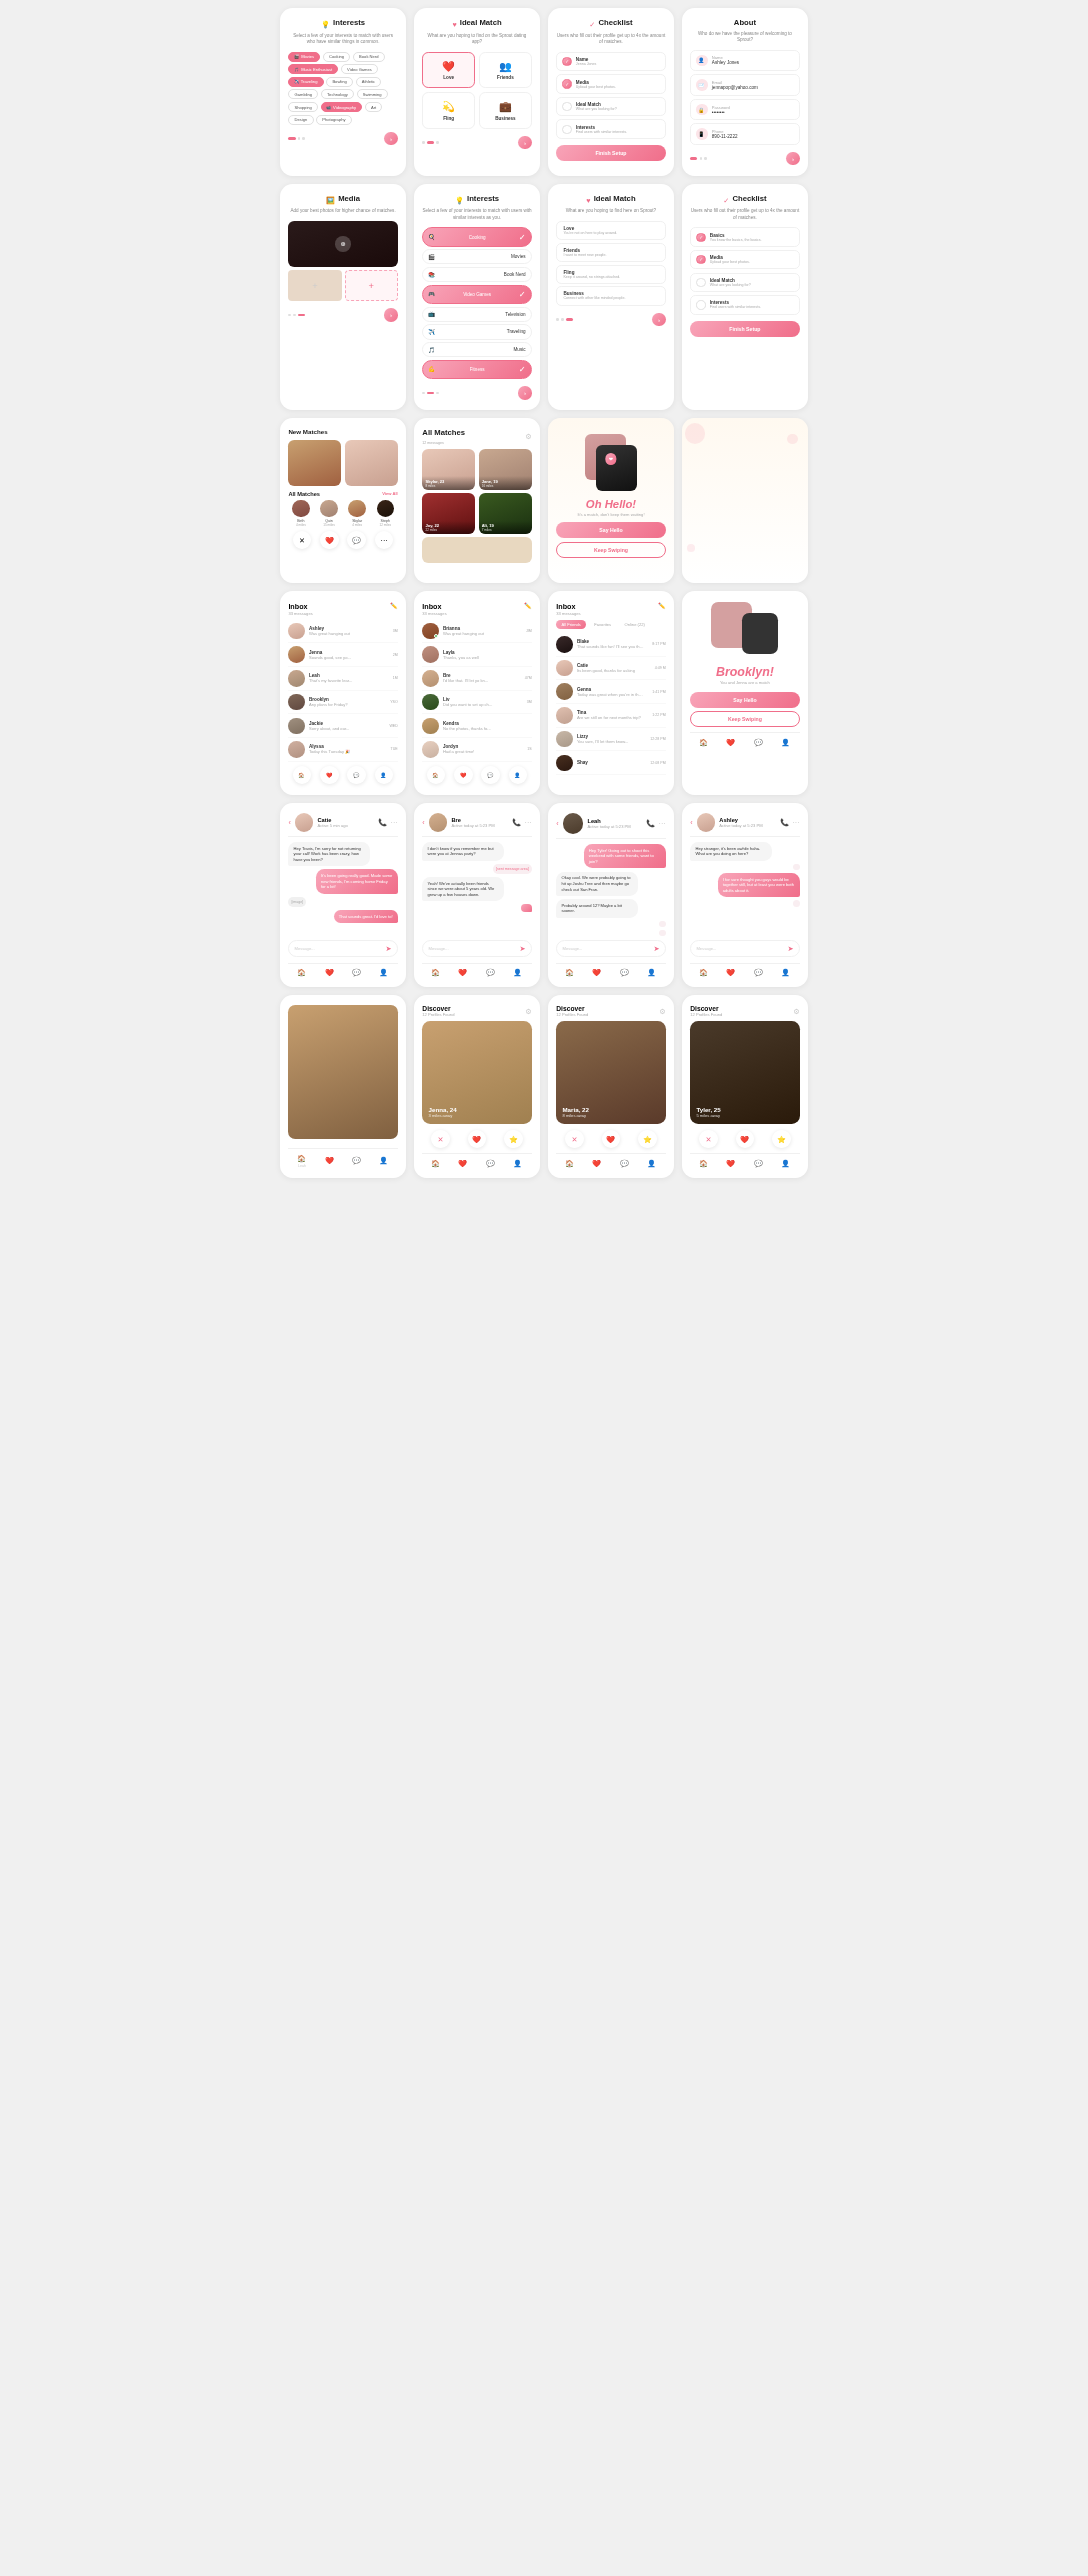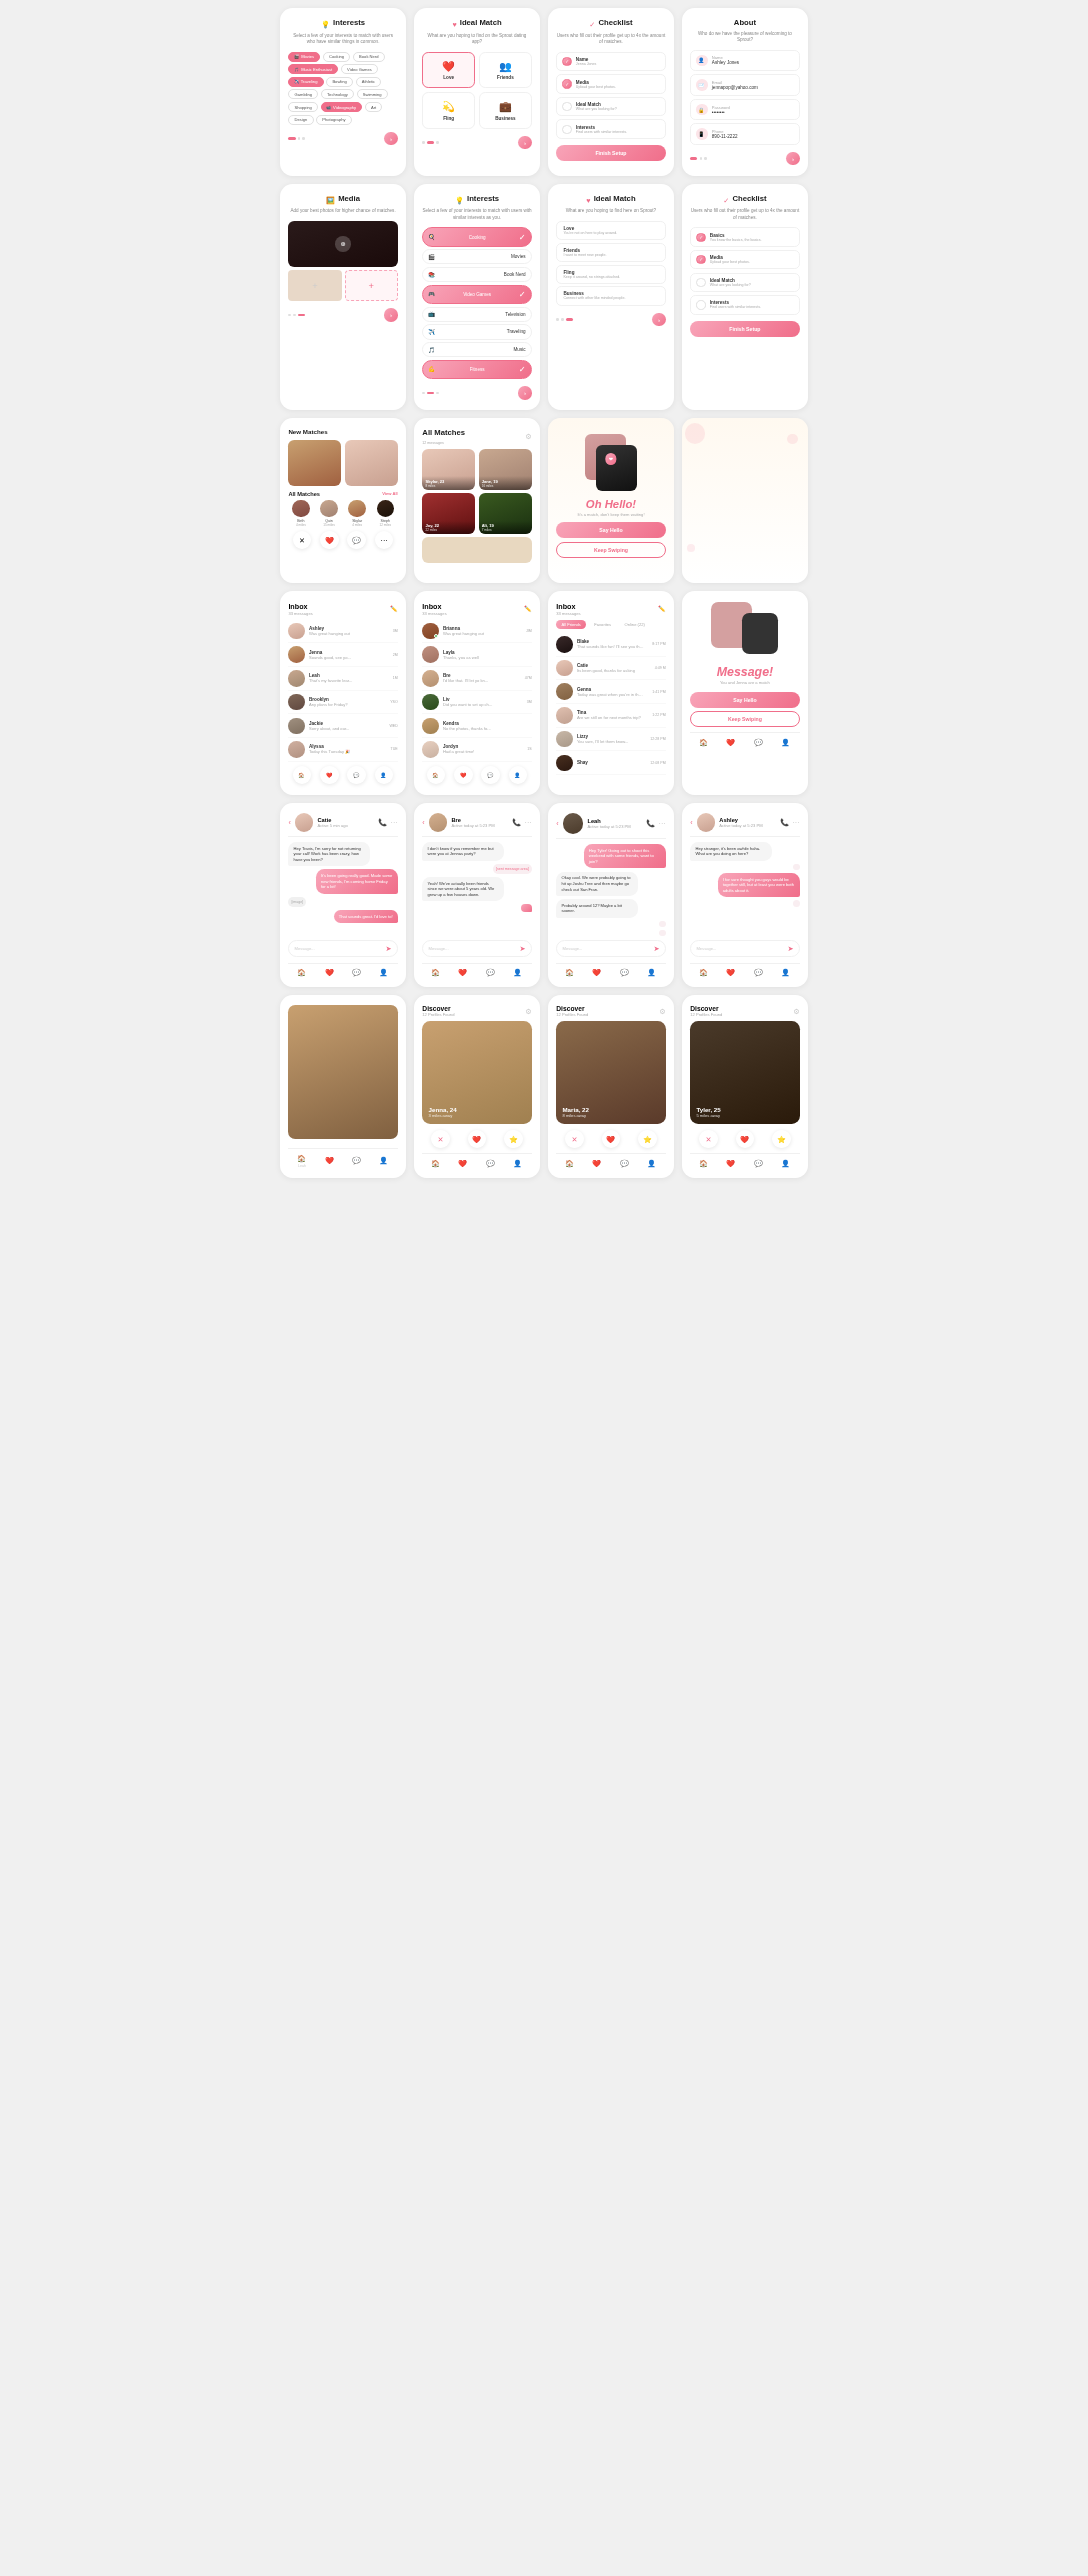--- a/index.html
+++ b/index.html
@@ -345,21 +345,21 @@
       color: #f06e8a;
       font-style: italic;
       text-align: center;
       margin: 3.1px 0 2.1px;
     }
     .snap-sub { font-size: 4.1px; color: #aaa; text-align: center; margin-bottom: 5.2px; }
     
     .inbox-header {
       display: flex;
       justify-content: space-between;
-      align-items: center;
+      align-items: flex-start;
       margin-bottom: 4.1px;
     }
     .inbox-title { font-size: 7.2px; font-weight: 700; }
     .inbox-count { font-size: 4.1px; color: #aaa; }
     .inbox-tabs {
       display: flex;
       gap: 3.1px;
       margin-bottom: 4.1px;
     }
     .inbox-tab {
@@ -1169,21 +1169,21 @@
     </div>
   </div>
 </div>
 
 <div class="screen">
   <div class="matched-screen">
     <div class="matched-photos" style="margin-bottom:8.2px;">
       <div class="mp-left"></div>
       <div class="mp-right"></div>
     </div>
-    <div class="matched-title">Message!</div>
+    <div class="matched-title">Brooklyn!</div>
     <div class="matched-sub">You and Jenna are a match</div>
     <div class="btn-primary">Say Hello</div>
     <div class="btn-outline">Keep Swiping</div>
   </div>
   <div class="bottom-nav">
     <div class="nav-item">
       <span class="nav-icon">🏠</span>
     </div>
     <div class="nav-item">
       <span class="nav-icon">❤️</span>

